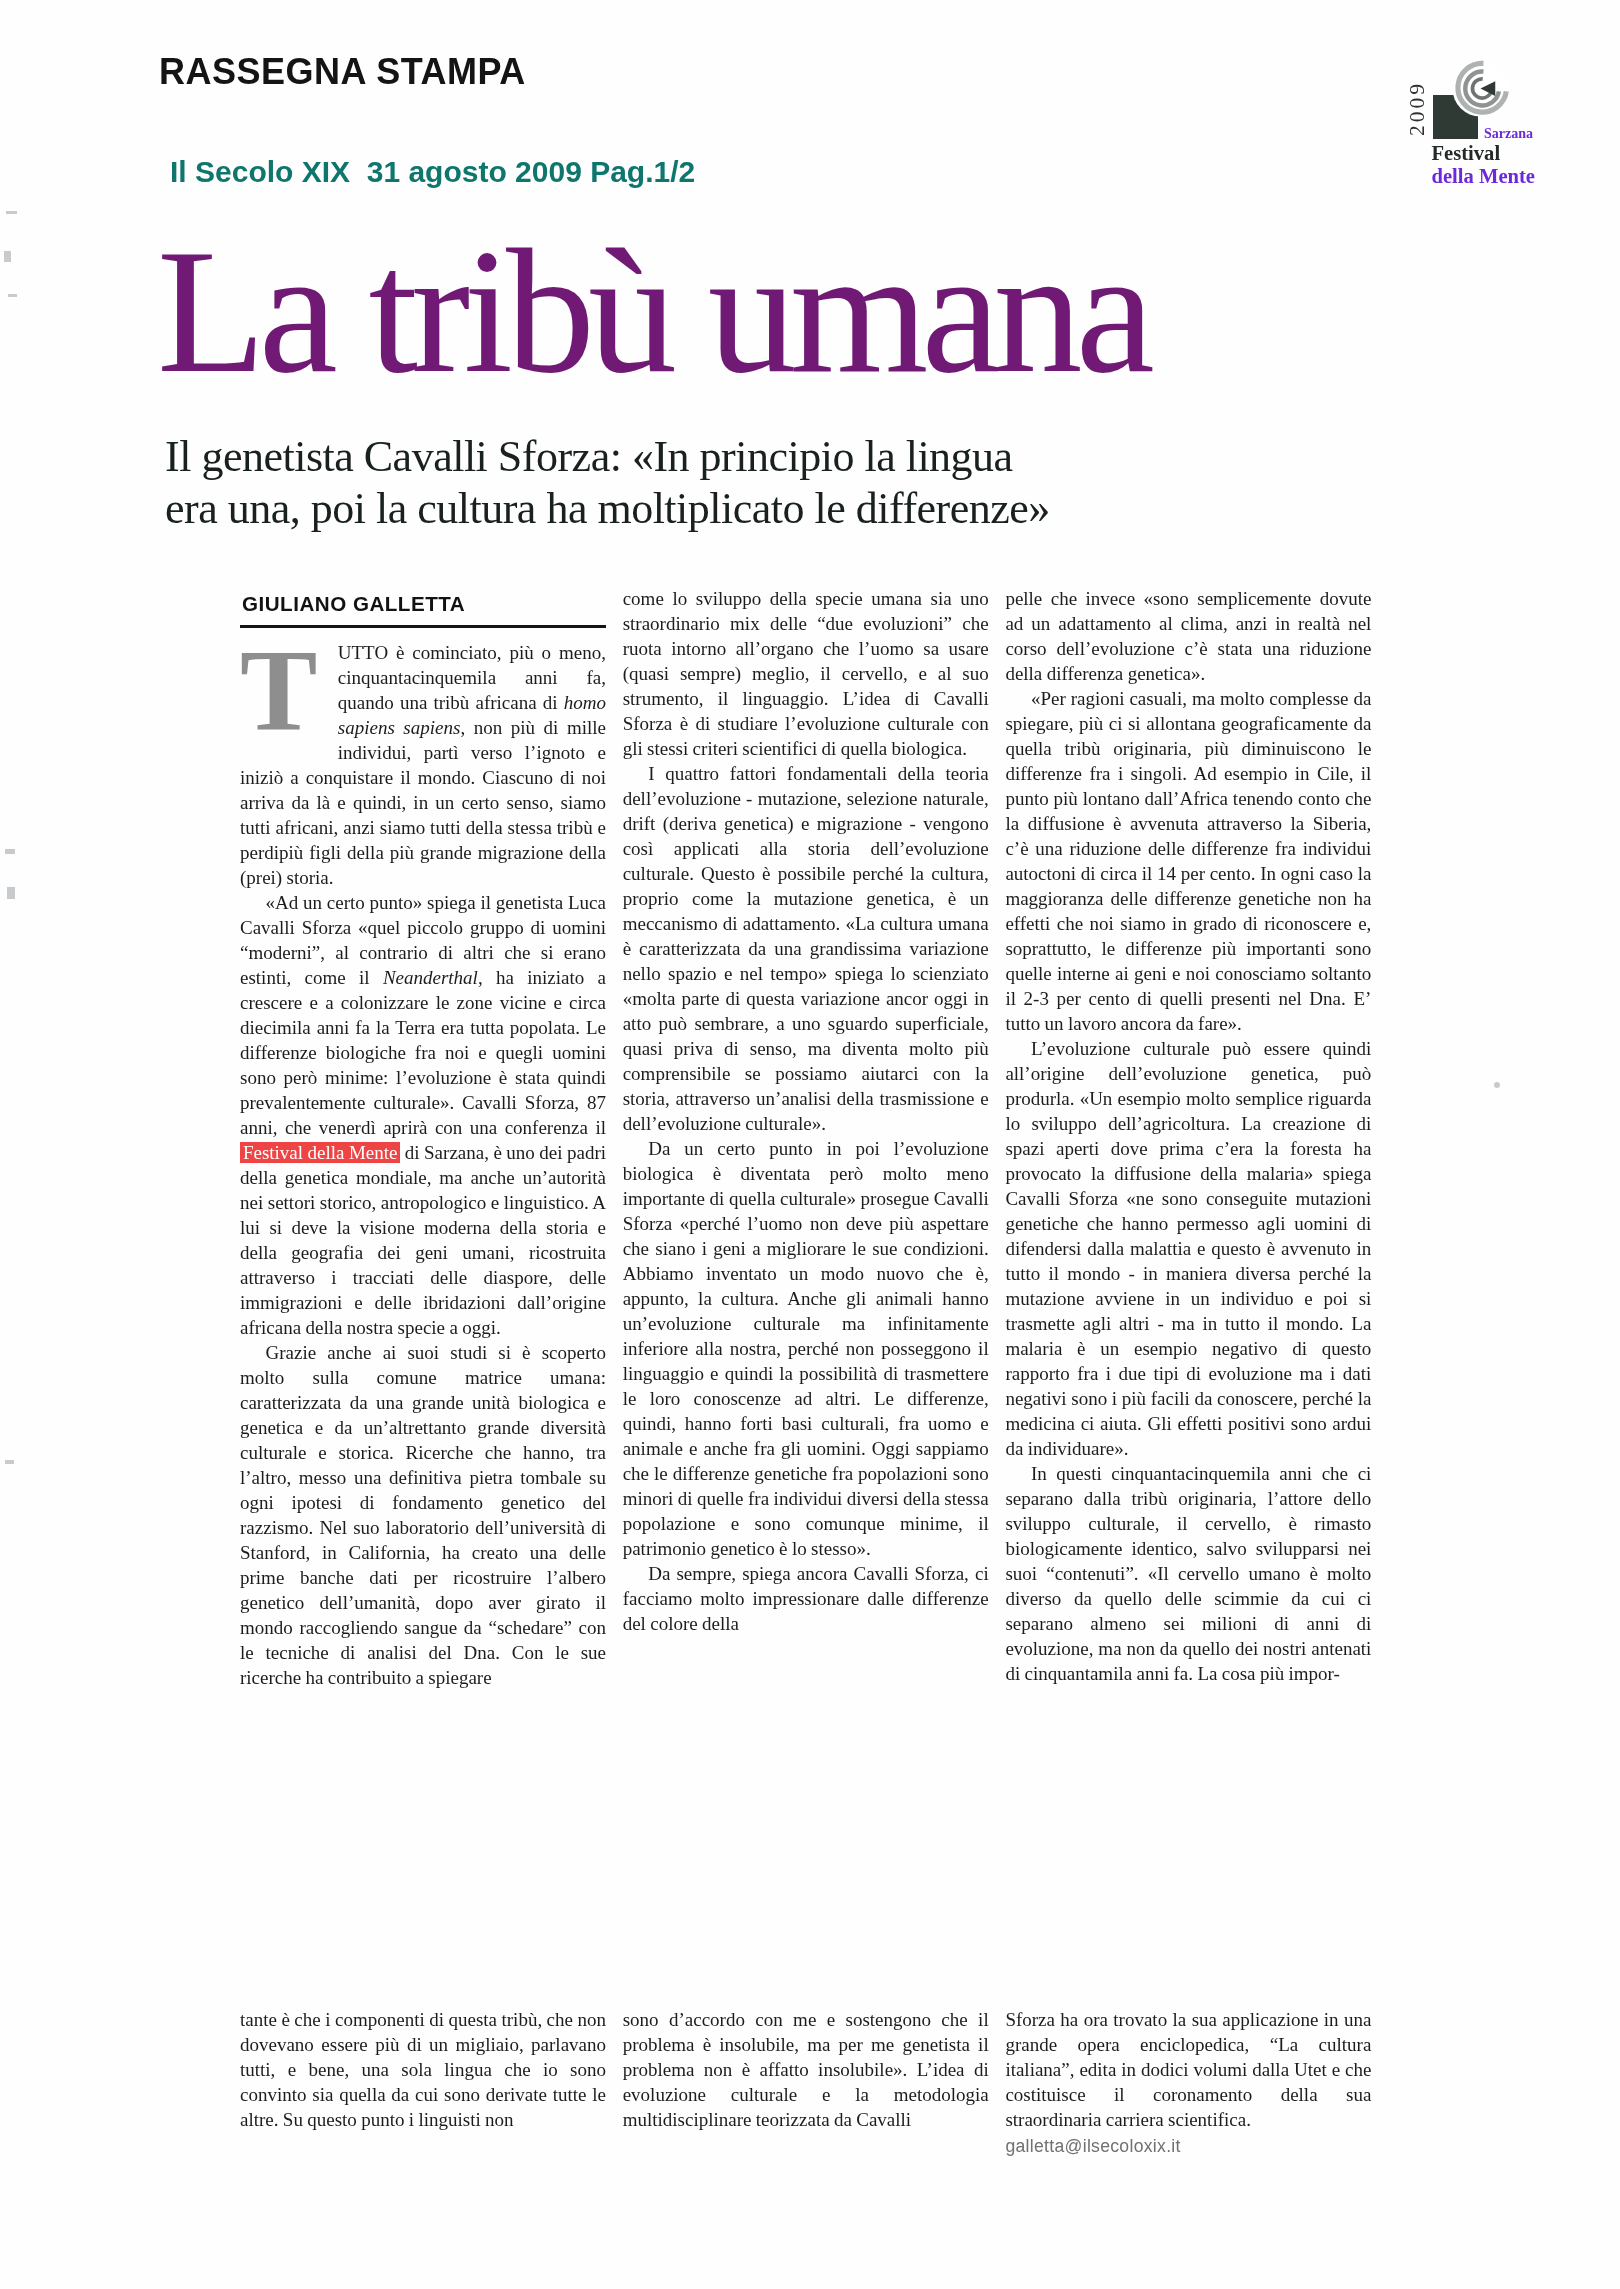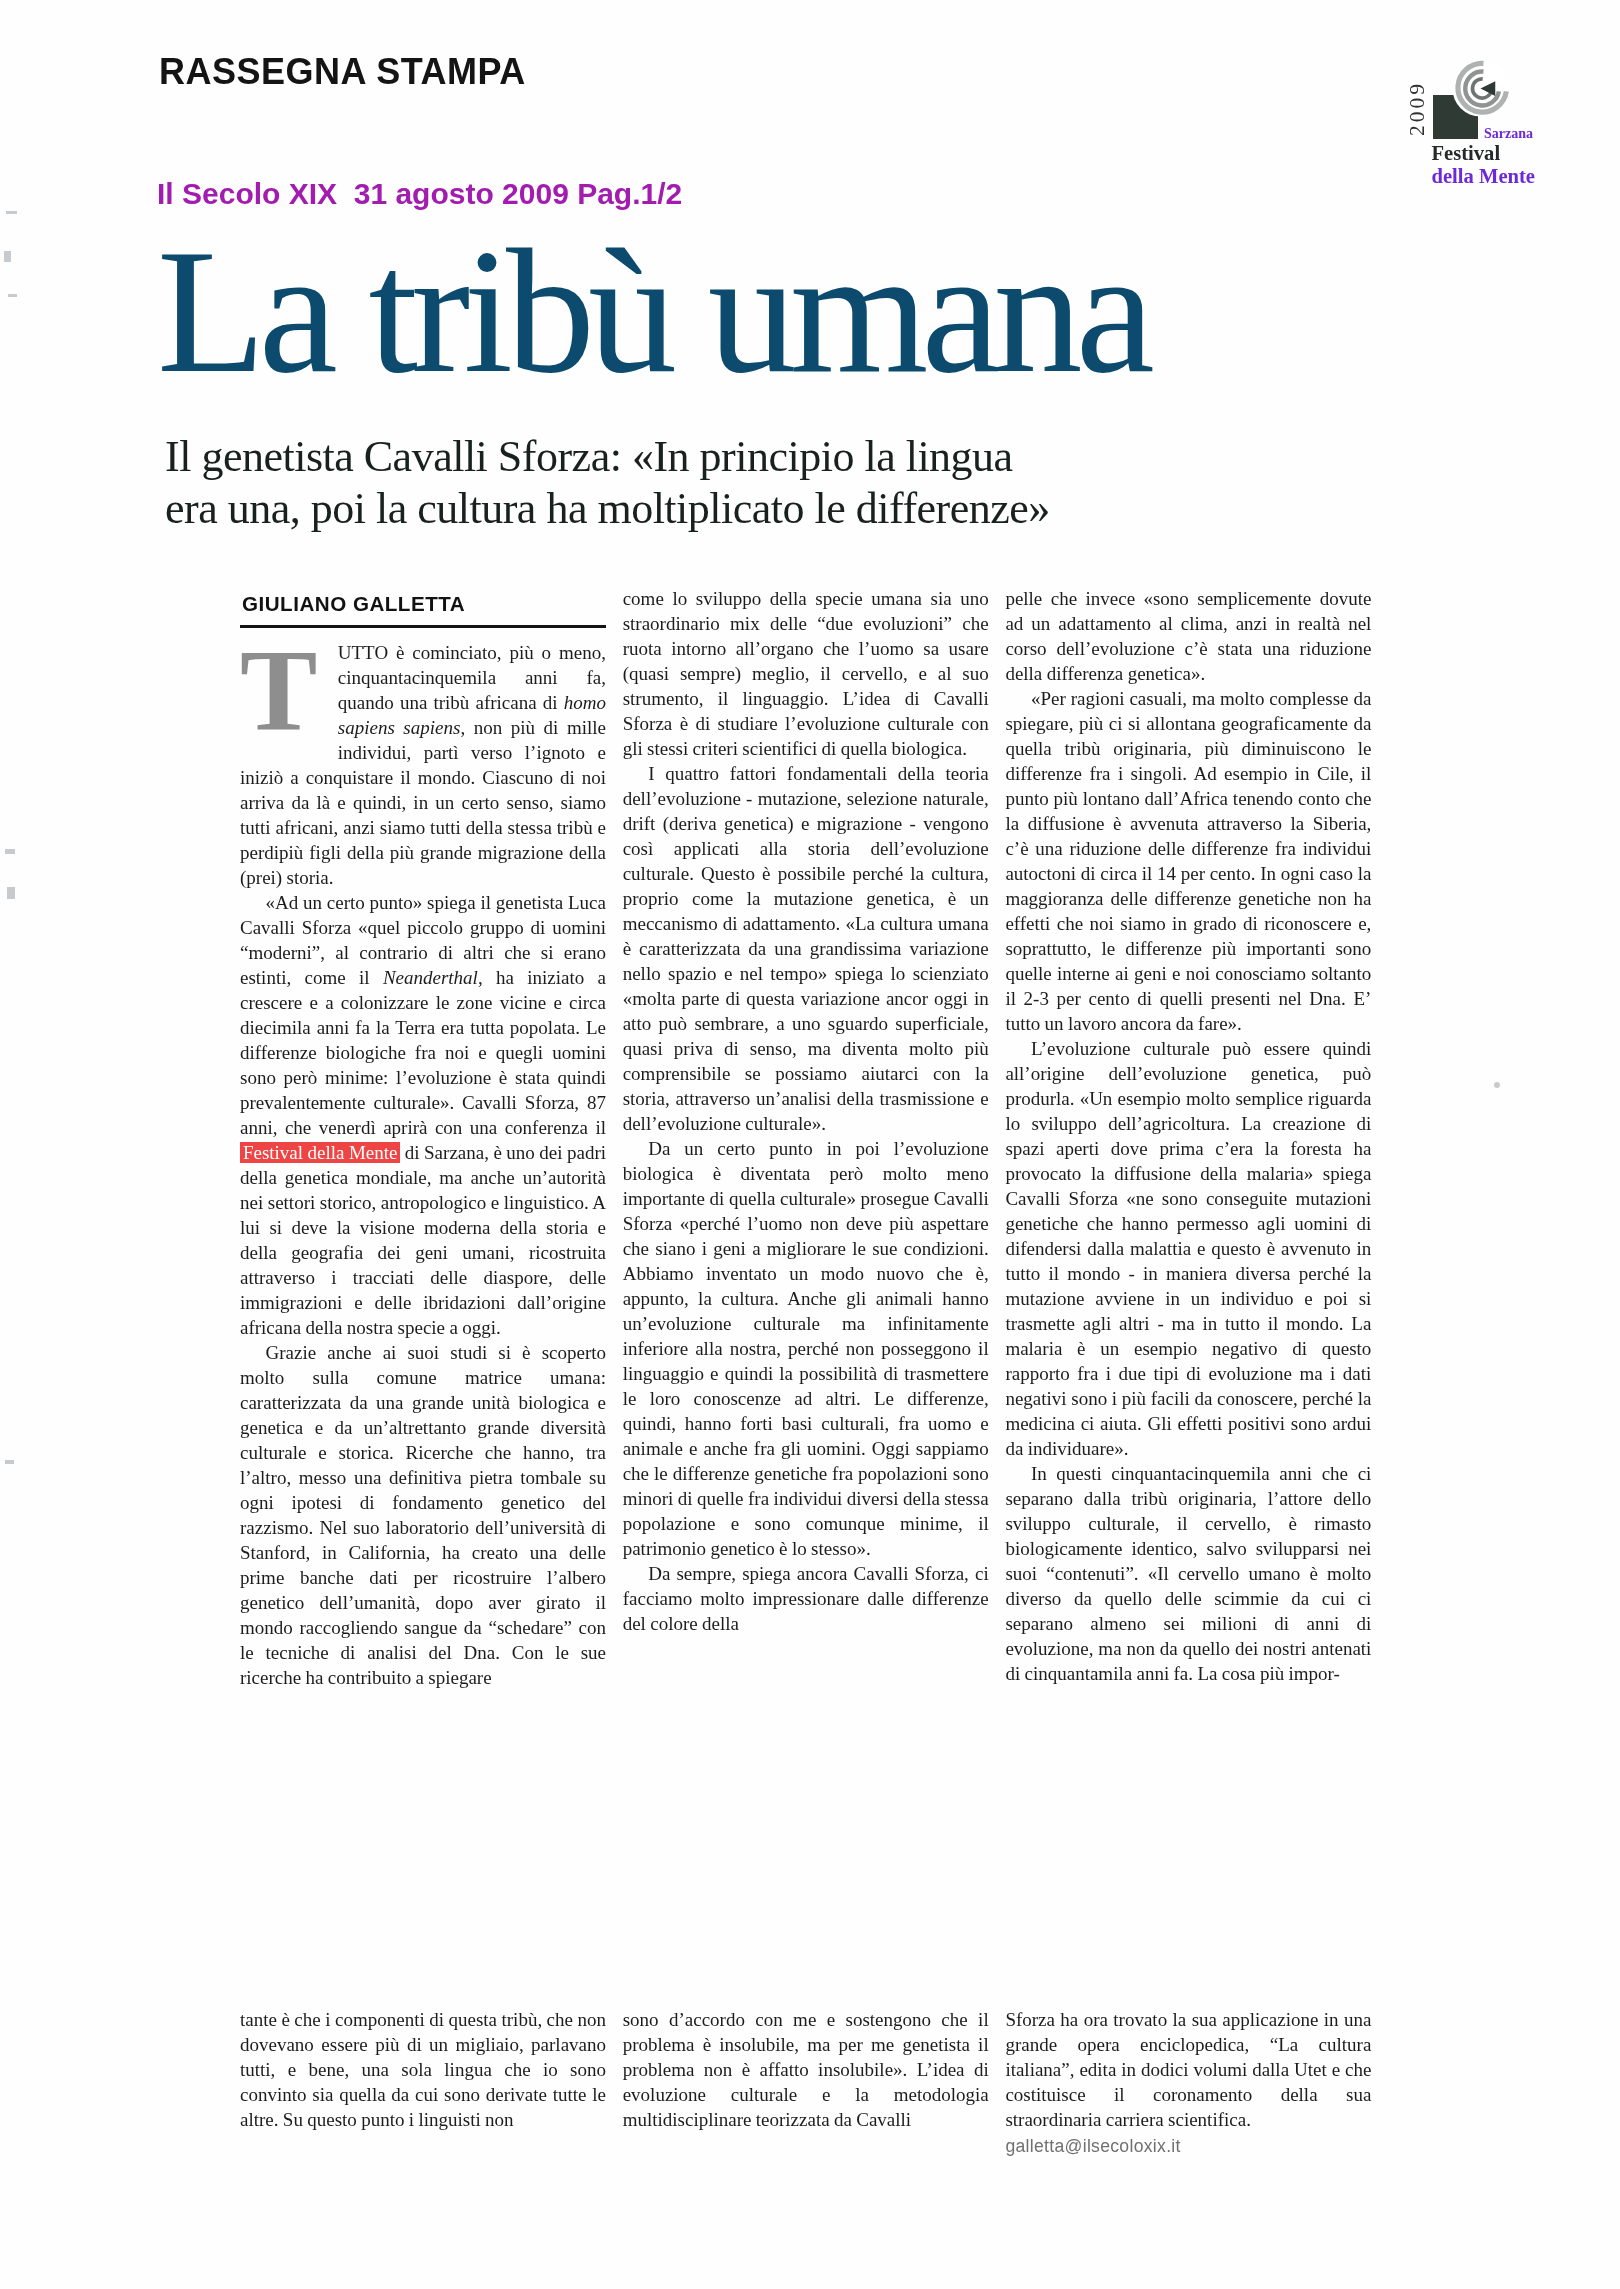--- a/index.html
+++ b/index.html
@@ -10,44 +10,44 @@
   }
   .page{position:absolute;inset:0;background:#fefefe;}
 
   
   #header-label{
     position:absolute;left:159px;top:51px;
     font-family:"Liberation Sans",sans-serif;font-weight:bold;
     font-size:36px;letter-spacing:0.5px;color:#141414;
   }
   #source-line{
-    position:absolute;left:157px;top:155px;white-space:pre;
+    position:absolute;left:170px;top:155px;white-space:pre;
     font-family:"Liberation Sans",sans-serif;font-weight:bold;
-    font-size:30px;color:#a21caf;margin-top:22px;
+    font-size:30px;color:#0f766e;
   }
 
   
   #logo{position:absolute;left:1408px;top:59px;width:206px;height:137px;}
   .logo-year{
     position:absolute;left:-17.6px;top:37px;display:inline-block;
     transform:rotate(-90deg);font-size:21.6px;letter-spacing:2.9px;color:#30302e;
     font-family:"Liberation Serif",serif;
   }
   .logo-square{position:absolute;left:24.5px;top:36px;width:45px;height:44px;background:#2f3a34;}
   .logo-swirl{position:absolute;left:43px;top:0px;}
   .logo-city{position:absolute;left:76px;top:67px;font-weight:bold;font-size:14px;color:#6d28d9;}
   .logo-f1{position:absolute;left:23.5px;top:83px;font-weight:bold;font-size:20.6px;color:#24292a;}
   .logo-f2{position:absolute;left:23.5px;top:106px;font-weight:bold;font-size:20.6px;color:#6d28d9;}
 
   
   #headline{
     position:absolute;left:157px;top:218px;margin:0;width:1274px;
     font-family:"Liberation Serif",serif;font-weight:normal;
     font-size:178px;line-height:1.05;letter-spacing:-6.9px;
-    color:#0c4a6e;white-space:nowrap;
+    color:#701a75;white-space:nowrap;
   }
   #subhead{
     position:absolute;left:165px;top:431px;width:1196px;
     font-size:44px;line-height:52px;color:#18211d;letter-spacing:-0.5px;
   }
 
   
   #columns{position:absolute;left:240px;top:586px;width:1129px;display:flex;gap:16.7px;}
   #bottom{position:absolute;left:240px;top:2007px;width:1129px;display:flex;gap:16.7px;}
   .col{width:366px;flex:0 0 auto;}

